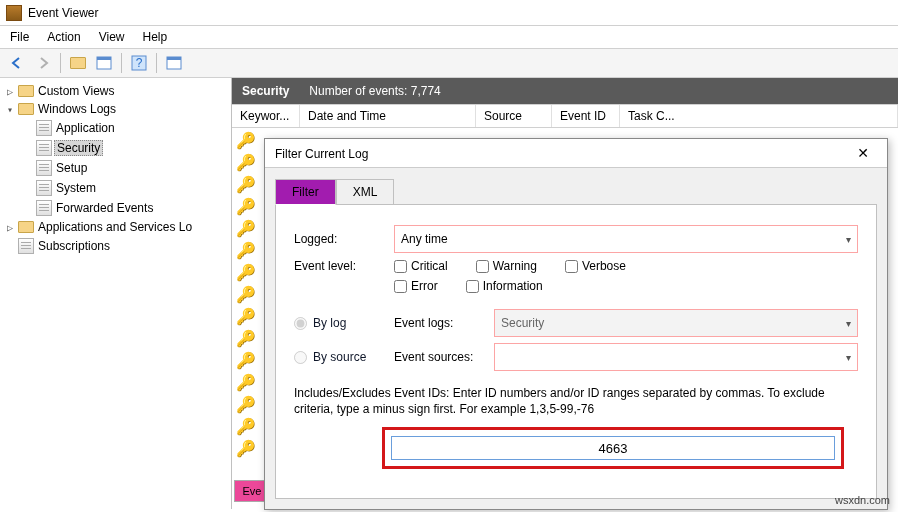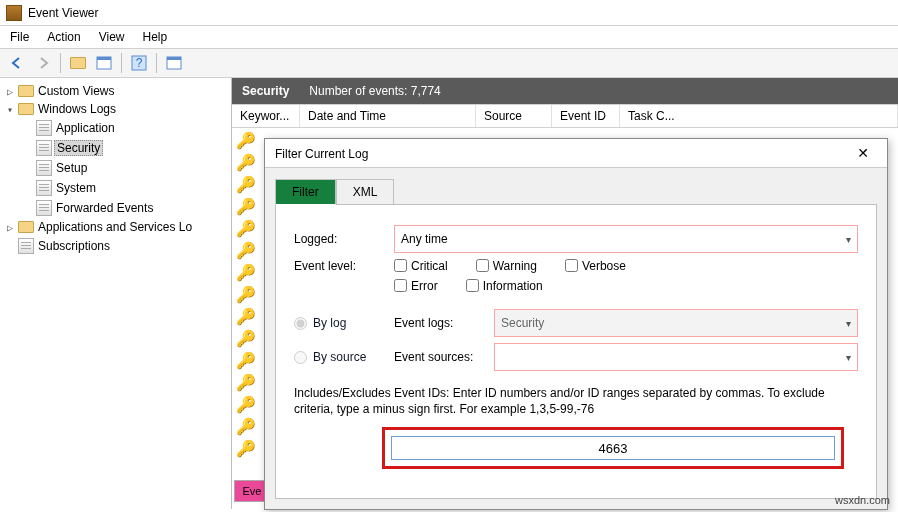--- a/index.html
+++ b/index.html
@@ -29,28 +29,28 @@
 .gh { padding: 4px 8px; border-right: 1px solid #e0e0e0; }
 .keys { width: 26px; display: flex; flex-direction: column; align-items: center; padding-top: 2px; background: #fff; }
 .key-ico { width: 18px; height: 18px; margin: 2px 0; color: #c49b2e; font-size: 16px; line-height: 18px; }
 .gh0{width:68px}.gh1{width:176px}.gh2{width:76px}.gh3{width:68px}.gh4{flex:1}
 
 .dialog { position: absolute; left: 264px; top: 138px; width: 624px; height: 372px; background: #f0f0f0; border: 1px solid #888; box-shadow: 2px 2px 8px rgba(0,0,0,.25); display: flex; flex-direction: column; }
 .dlg-title { display: flex; align-items: flex-end; justify-content: space-between; background: #fff; border-bottom: 1px solid #ccc; padding: 6px 10px; }
 .close-x { width: 28px; text-align: center; font-size: 14px; }
 .tabs { display: flex; padding: 10px 10px 0; }
 .tab { padding: 5px 16px; border: 1px solid #c0c0c0; background: #f0f0f0; position: relative; top: 1px; }
-.tab.active { background: #15803d; border-bottom-color: #fff; }
+.tab.active { background: #a21caf; border-bottom-color: #fff; }
 .tab-body { margin: 0 10px 10px; border: 1px solid #c0c0c0; background: #fff; flex: 1; padding: 14px 18px; }
 .frow { display: flex; align-items: center; margin: 6px 0; }
 .flab { width: 100px; }
 .dd { flex: 1; height: 28px; border: 1px solid #fca5a5; background: #fff; display: flex; align-items: center; justify-content: space-between; padding: 0 6px; }
 .dd.dis { background: #f3f3f3; color: #666; }
 .chev-dn { font-size: 10px; color: #555; }
-.chk { display: flex; align-items: flex-start; gap: 4px; margin-right: 28px; }
+.chk { display: flex; align-items: center; gap: 4px; margin-right: 28px; }
 .chk input { margin: 0; width: 13px; height: 13px; }
 .radio { display: flex; align-items: center; gap: 6px; }
 .radio input { margin: 0; }
 .dis-txt { color: #0f172a; }
 .desc { margin: 14px 0 10px; line-height: 1.35; }
 .id-row { display: flex; align-items: center; }
 .id-box { border: 3px solid #d41719; padding: 6px; width: 462px; margin-left: 88px; }
 .id-input { width: 100%; height: 24px; border: 1px solid #6a9edc; padding: 2px 6px; font-size: 13px; outline: none; text-align: center; }
 .watermark { position: absolute; right: 8px; bottom: 6px; font-size: 11px; color: #444; }
 .bottom-label { position:absolute; left:234px; top:480px; width:36px; height:22px; border:1px solid #aaa; background:#ec4899; display:flex; align-items:center; justify-content:center; font-size:11px;}

